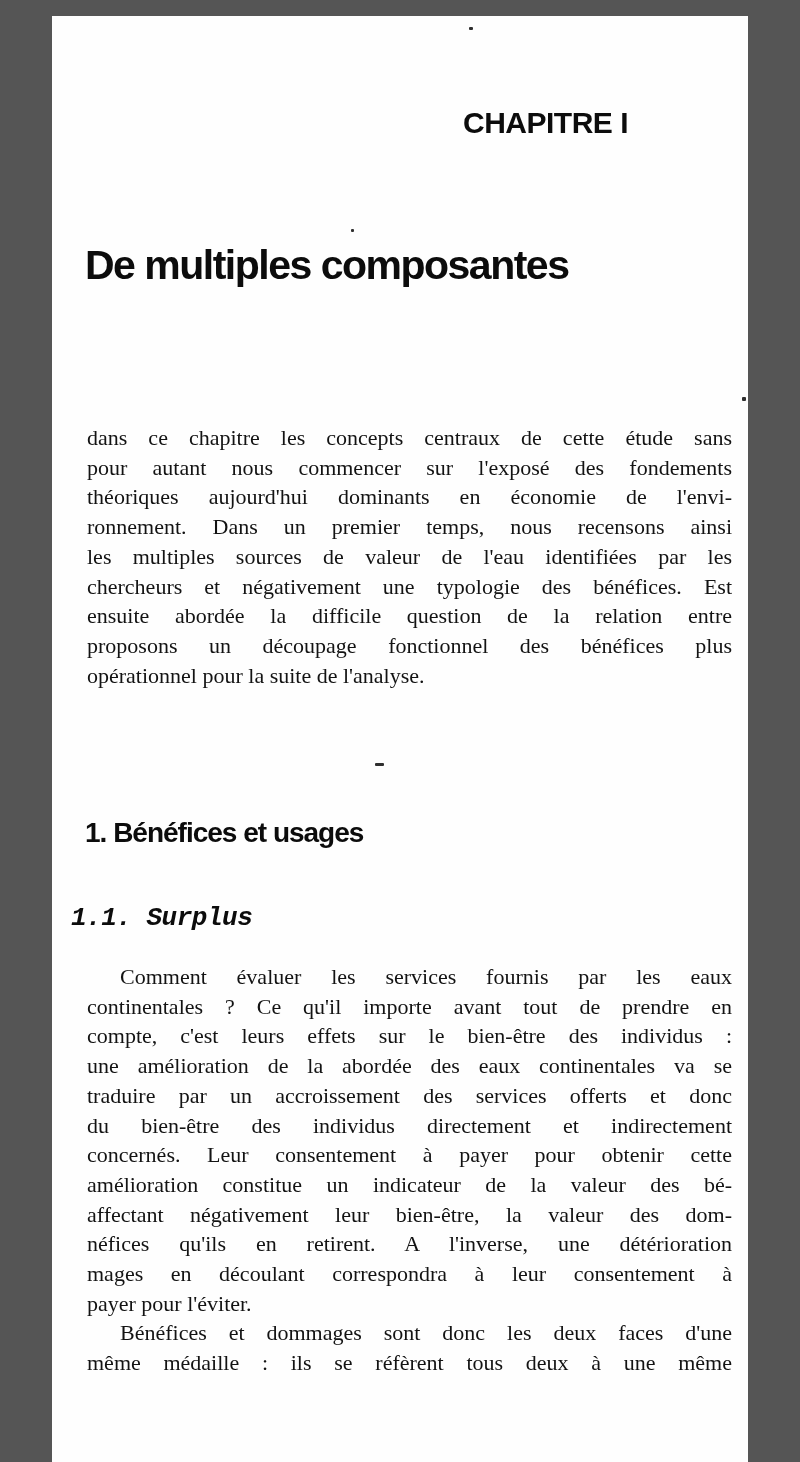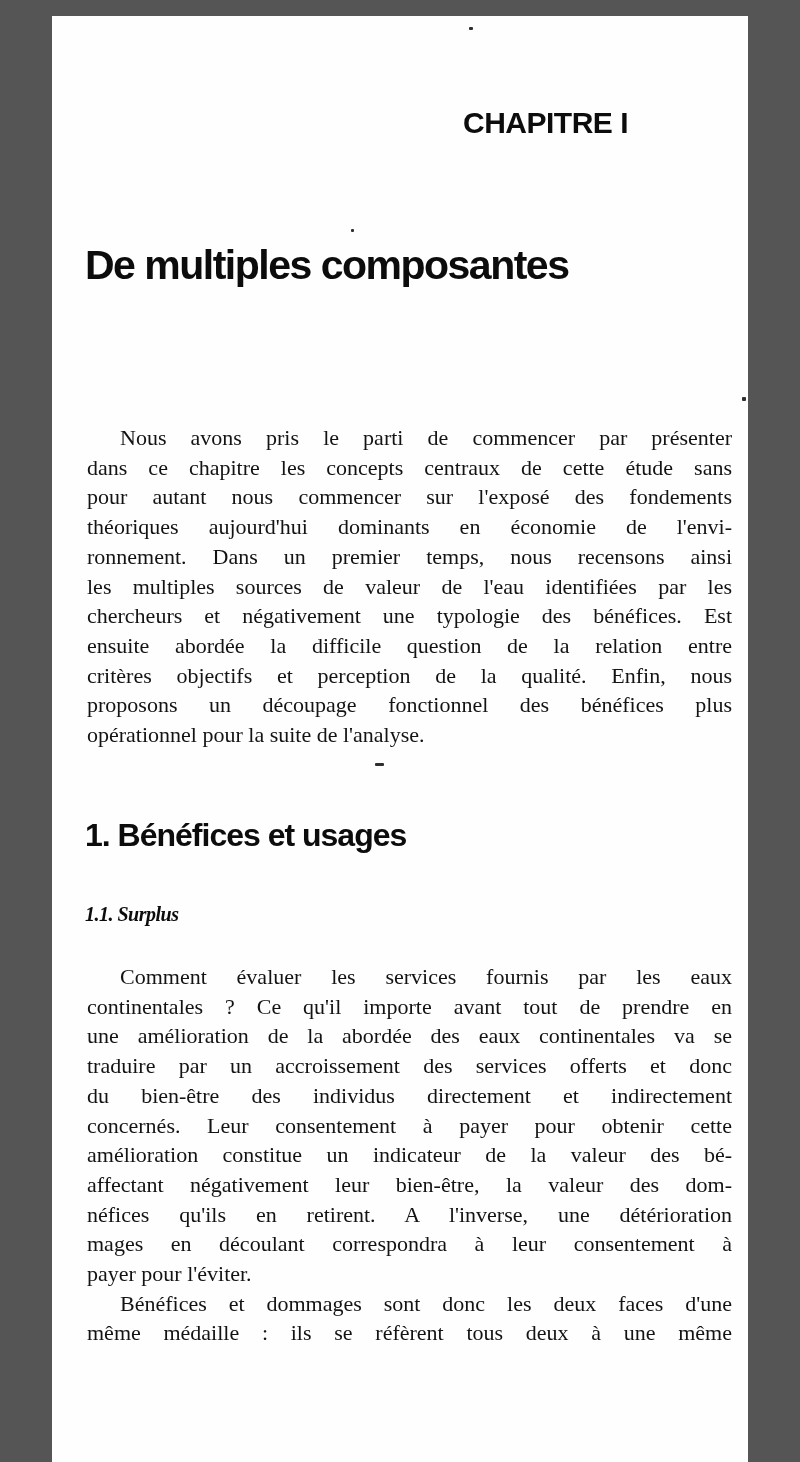--- a/index.html
+++ b/index.html
@@ -32,31 +32,31 @@
     font-weight: 800;
     font-size: 41px;
     letter-spacing: -1.5px;
     color: #0c0c0c;
   }
   .section-heading {
     position: absolute;
     top: 801px; left: 33px;
     font-family: "Liberation Sans", sans-serif;
     font-weight: 800;
-    font-size: 32px;
+    font-size: 28px;
     letter-spacing: -1px;
     color: #0c0c0c;
   }
   .subsection-heading {
     position: absolute;
-    top: 887px; left: 33px;
-    font-family: Liberation Serif, serif;
+    top: 887px; left: 19px;
+    font-family: Liberation Mono, monospace;
     font-weight: 800;
     font-style: italic;
-    font-size: 20px;
+    font-size: 26px;
     letter-spacing: -0.5px;
     color: #0c0c0c;
   }
 
   
   .para-block {
     position: absolute;
     left: 35px;
     width: 645px;
     font-family: "Liberation Serif", serif;
@@ -121,41 +121,40 @@
   <span class="speck speck-top"></span>
   <span class="speck speck-title"></span>
   <span class="speck speck-right"></span>
   <span class="speck speck-dash"></span>
 
   <div class="chapter-heading">CHAPITRE I</div>
 
   <h1 class="book-title" style="margin:0;">De multiples composantes</h1>
 
   <div class="para-block para1">
-      <div class="tline indent">Nous avons pris le parti de commencer par présenter</div>
       <div class="tline">dans ce chapitre les concepts centraux de cette étude sans</div>
       <div class="tline">pour autant nous commencer sur l'exposé des fondements</div>
       <div class="tline">théoriques aujourd'hui dominants en économie de l'envi-</div>
       <div class="tline">ronnement. Dans un premier temps, nous recensons ainsi</div>
       <div class="tline">les multiples sources de valeur de l'eau identifiées par les</div>
       <div class="tline">chercheurs et négativement une typologie des bénéfices. Est</div>
       <div class="tline">ensuite abordée la difficile question de la relation entre</div>
-      <div class="tline">critères objectifs et perception de la qualité. Enfin, nous</div>
       <div class="tline">proposons un découpage fonctionnel des bénéfices plus</div>
       <div class="tline lastline">opérationnel pour la suite de l'analyse.</div>
     </div>
 
   <h2 class="section-heading" style="margin:0;">1. Bénéfices et usages</h2>
 
   <h3 class="subsection-heading" style="margin:0;">1.1. Surplus</h3>
 
   <div class="para-block para23">
     <div>
         <div class="tline indent">Comment évaluer les services fournis par les eaux</div>
         <div class="tline">continentales ? Ce qu'il importe avant tout de prendre en</div>
+        <div class="tline">compte, c'est leurs effets sur le bien-être des individus :</div>
         <div class="tline">une amélioration de la abordée des eaux continentales va se</div>
         <div class="tline">traduire par un accroissement des services offerts et donc</div>
         <div class="tline">du bien-être des individus directement et indirectement</div>
         <div class="tline">concernés. Leur consentement à payer pour obtenir cette</div>
         <div class="tline">amélioration constitue un indicateur de la valeur des bé-</div>
         <div class="tline">affectant négativement leur bien-être, la valeur des dom-</div>
         <div class="tline">néfices qu'ils en retirent. A l'inverse, une détérioration</div>
         <div class="tline">mages en découlant correspondra à leur consentement à</div>
         <div class="tline lastline">payer pour l'éviter.</div>
       </div>

